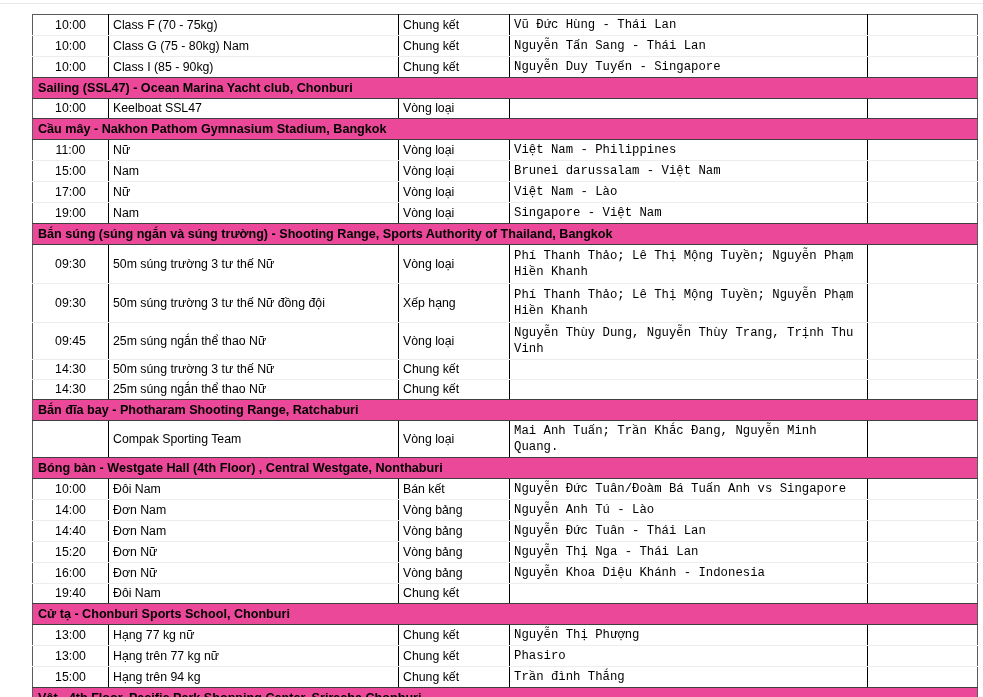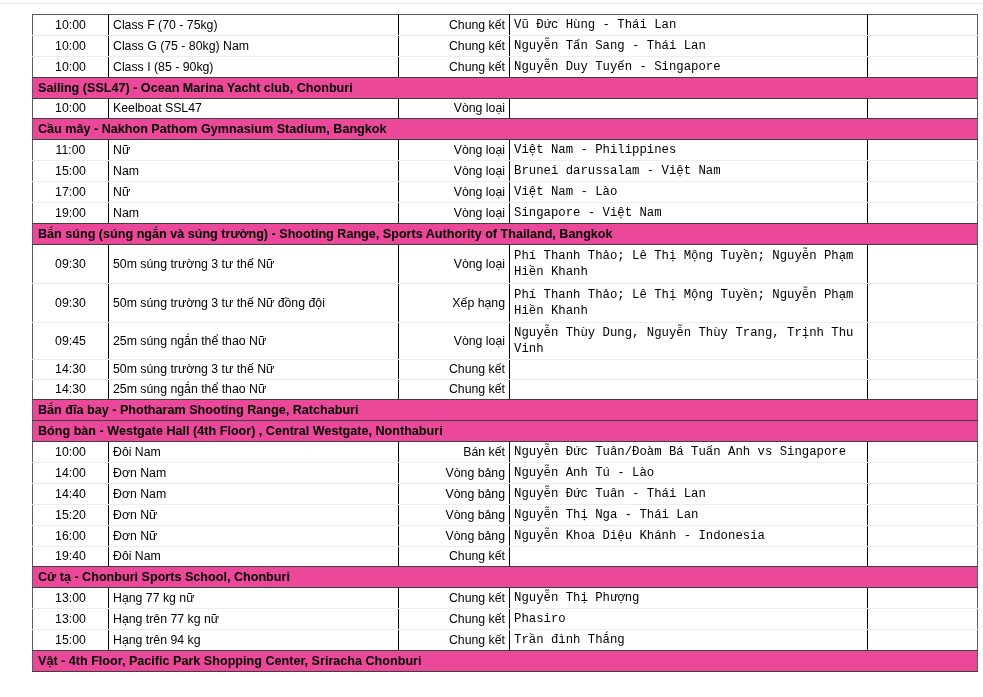--- a/index.html
+++ b/index.html
@@ -59,21 +59,21 @@
     overflow: hidden;
   }
   tr.data td.time {
     text-align: center;
     border-left: 1px solid #5a5a5a;
   }
   tr.data td.event {
     text-align: left;
   }
   tr.data td.round {
-    text-align: right;
+    text-align: left;
     border-radius: 8px;
   }
   tr.data td.athletes {
     text-align: left;
     white-space: normal;
     line-height: 16px;
     font-family: Liberation Mono, monospace;
   }
   tr.data td.extra {
     border-right: 1px solid #5a5a5a;
@@ -216,20 +216,27 @@
           <tr class="data last-in-section">
             <td class="time">14:30</td>
             <td class="event">25m súng ngắn thể thao Nữ</td>
             <td class="round">Chung kết</td>
             <td class="athletes"></td>
             <td class="extra"></td>
           </tr>
           <tr class="section">
             <td colspan="5">Bắn đĩa bay - Photharam Shooting Range, Ratchaburi</td>
           </tr>
+          <tr class="data first-in-section last-in-section">
+            <td class="time"></td>
+            <td class="event">Compak Sporting Team</td>
+            <td class="round">Vòng loại</td>
+            <td class="athletes">Mai Anh Tuấn; Trần Khắc Đang, Nguyễn Minh Quang.</td>
+            <td class="extra"></td>
+          </tr>
           <tr class="section">
             <td colspan="5">Bóng bàn - Westgate Hall (4th Floor) , Central Westgate, Nonthaburi</td>
           </tr>
           <tr class="data first-in-section">
             <td class="time">10:00</td>
             <td class="event">Đôi Nam</td>
             <td class="round">Bán kết</td>
             <td class="athletes">Nguyễn Đức Tuân/Đoàm Bá Tuấn Anh vs Singapore</td>
             <td class="extra"></td>
           </tr>

